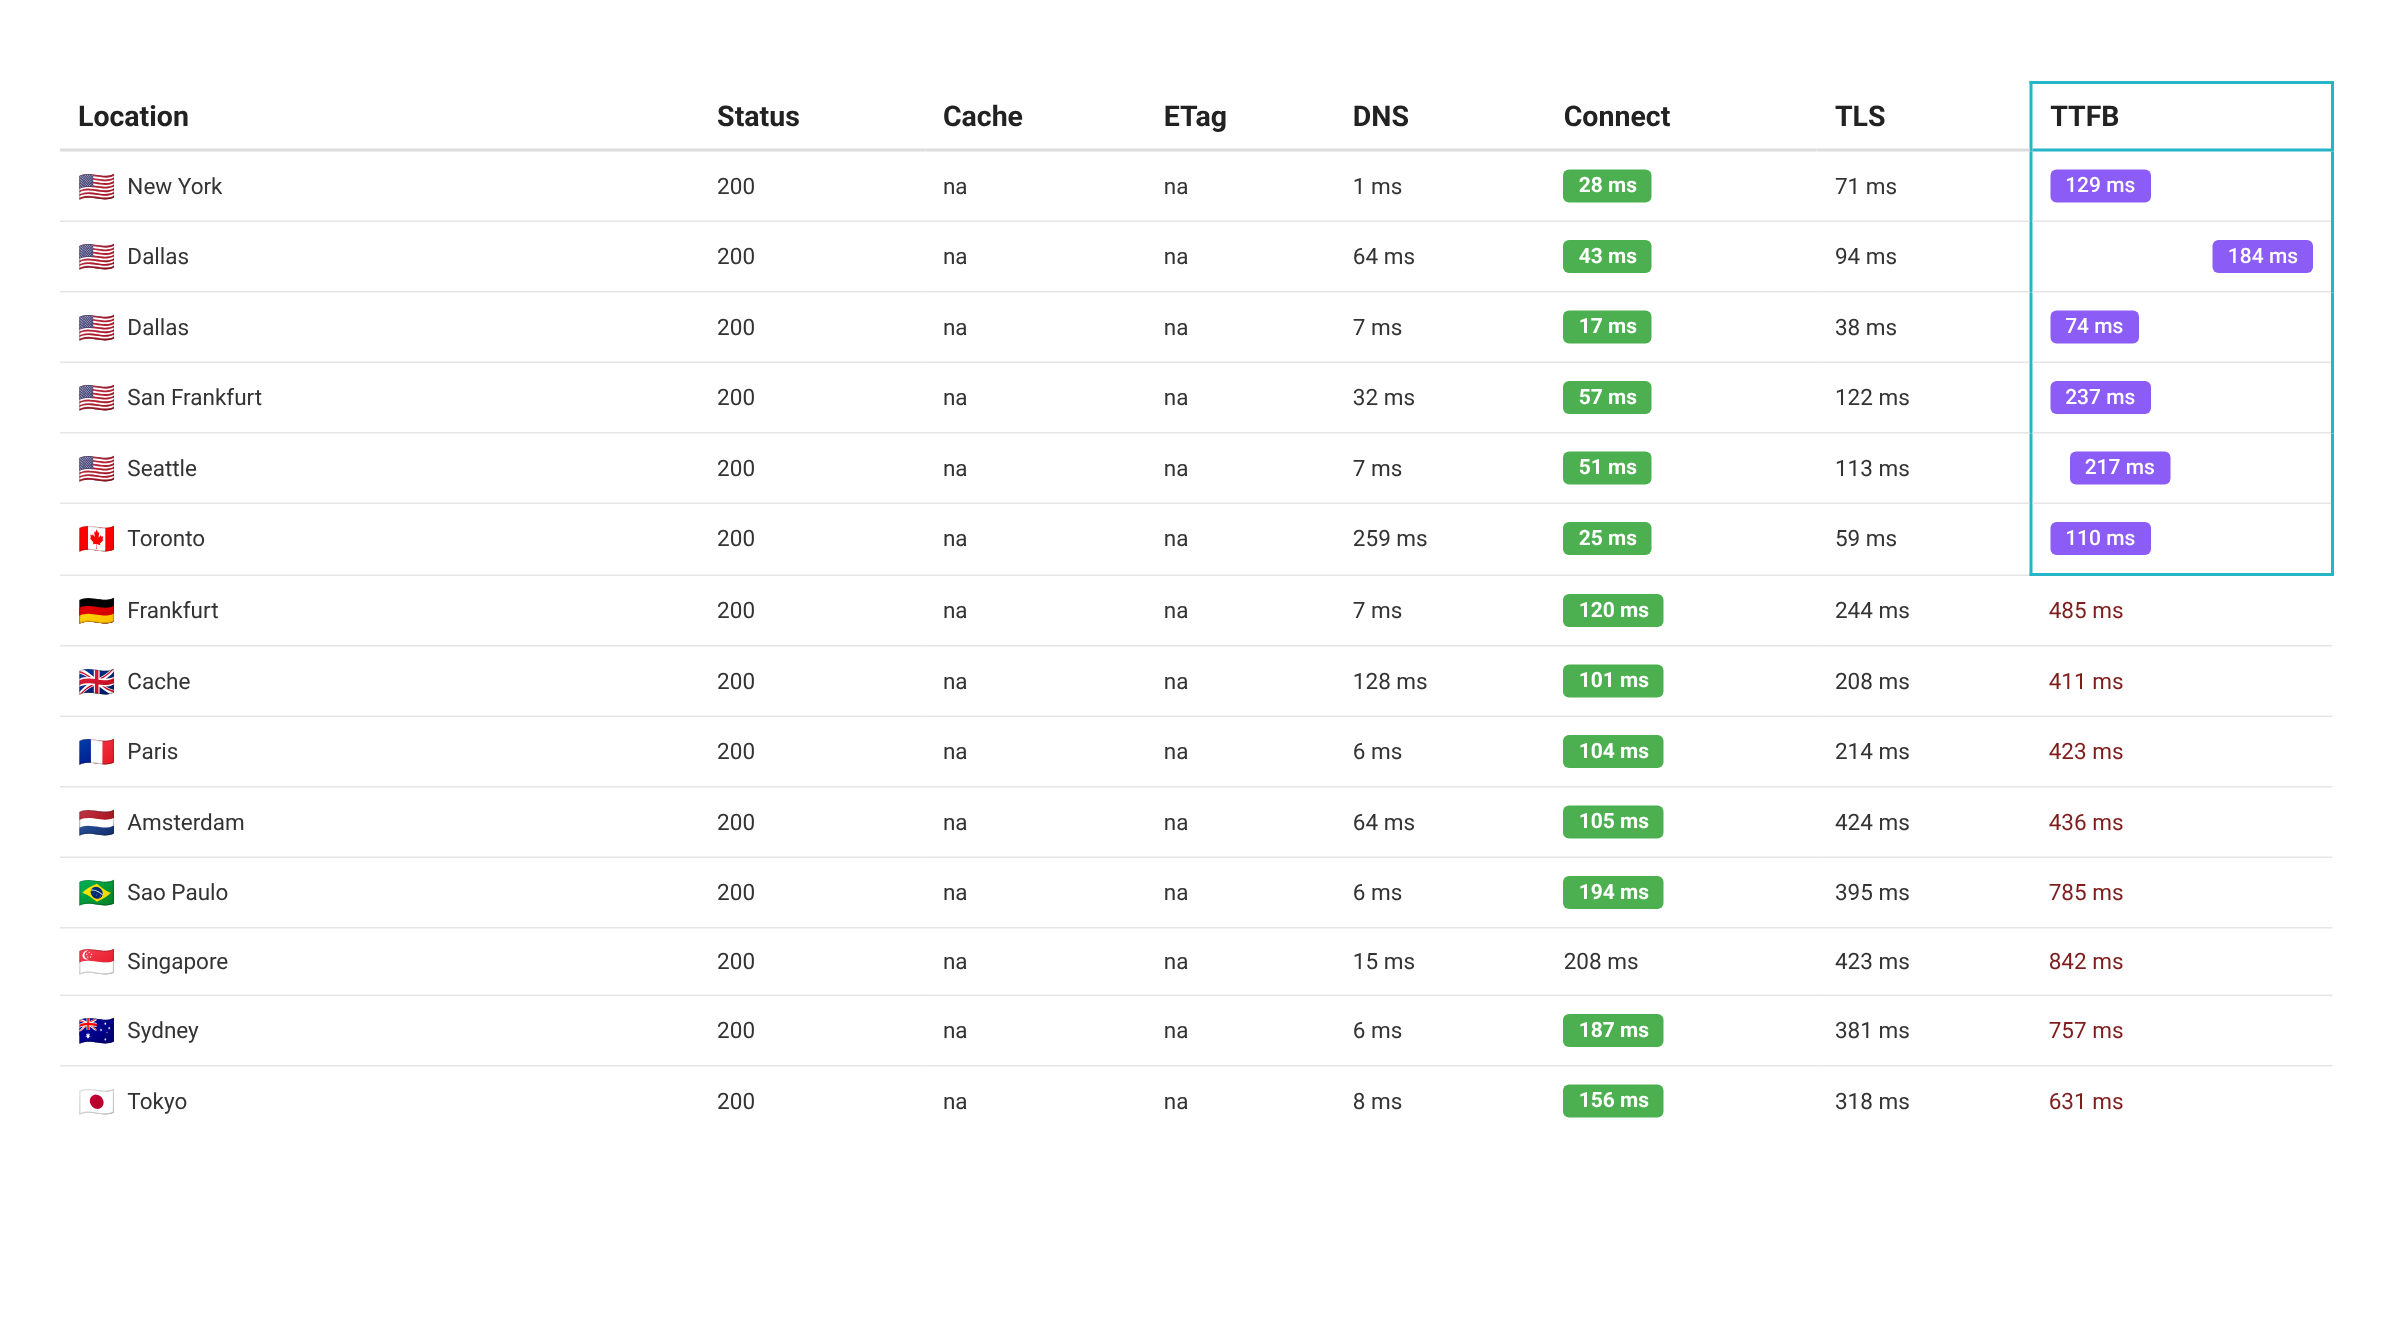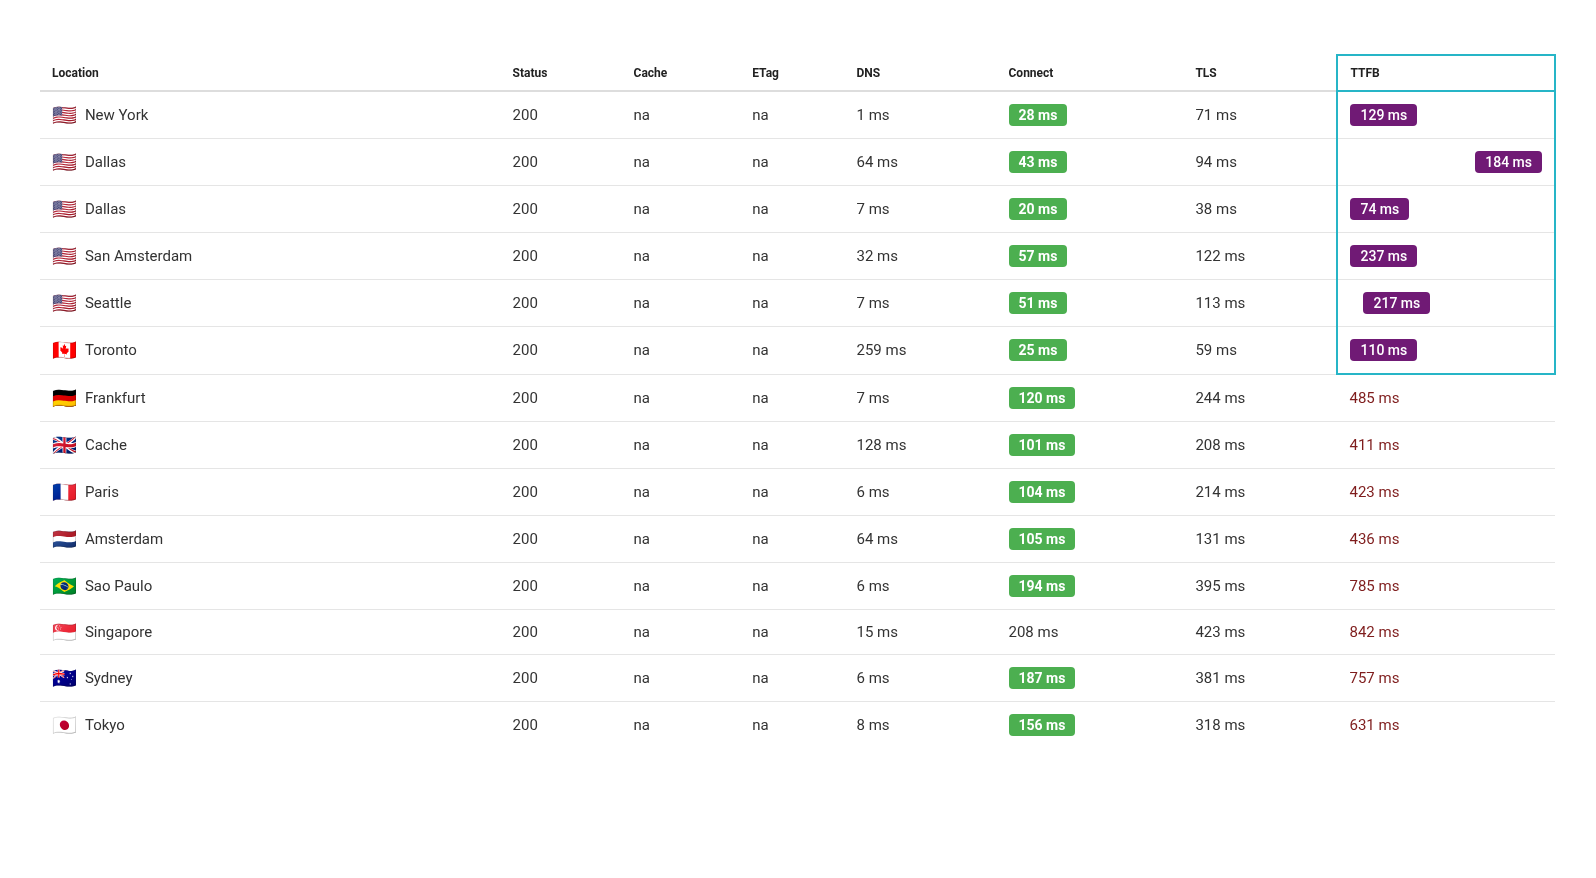--- a/index.html
+++ b/index.html
@@ -20,21 +20,21 @@
       width: 100%;
       border-collapse: collapse;
     }
     thead tr {
       border-bottom: 2px solid #ddd;
     }
     thead th {
       text-align: left;
       padding: 10px 12px;
       font-weight: 700;
-      font-size: 12px;
+      font-size: 19px;
       color: #222;
     }
     tbody tr {
       border-bottom: 1px solid #e5e5e5;
     }
     tbody tr:last-child {
       border-bottom: none;
     }
     tbody td {
       padding: 12px 12px;
@@ -56,21 +56,21 @@
       display: inline-block;
       background-color: #4caf50;
       color: #fff;
       border-radius: 4px;
       padding: 3px 10px;
       font-size: 14px;
       font-weight: 700;
       white-space: nowrap;
     }
     .ttfb-highlighted {
-      background-color: #701a75;
+      background-color: #8b5cf6;
       color: #fff;
       border-radius: 4px;
       padding: 3px 10px;
       font-size: 14px;
       font-weight: 500;
       white-space: nowrap;
       display: inline-block;
     }
     .plain-ms {
       color: #7f1d1d;
@@ -129,29 +129,29 @@
         <td>
           <div class="location-cell">
             <span class="flag">🇺🇸</span>
             <span>Dallas</span>
           </div>
         </td>
         <td>200</td>
         <td>na</td>
         <td>na</td>
         <td>7 ms</td>
-        <td><span class="badge-green">20 ms</span></td>
+        <td><span class="badge-green">17 ms</span></td>
         <td>38 ms</td>
         <td class="" style="border-left: 2px solid rgb(38, 181, 199); border-right: 2px solid rgb(38, 181, 199);"><span class="ttfb-highlighted">74 ms</span></td>
       </tr>
       <tr>
         <td>
           <div class="location-cell">
             <span class="flag">🇺🇸</span>
-            <span>San Amsterdam</span>
+            <span>San Frankfurt</span>
           </div>
         </td>
         <td>200</td>
         <td>na</td>
         <td>na</td>
         <td>32 ms</td>
         <td><span class="badge-green">57 ms</span></td>
         <td>122 ms</td>
         <td class="" style="border-left: 2px solid rgb(38, 181, 199); border-right: 2px solid rgb(38, 181, 199);"><span class="ttfb-highlighted">237 ms</span></td>
       </tr>
@@ -235,21 +235,21 @@
           <div class="location-cell">
             <span class="flag">🇳🇱</span>
             <span>Amsterdam</span>
           </div>
         </td>
         <td>200</td>
         <td>na</td>
         <td>na</td>
         <td>64 ms</td>
         <td><span class="badge-green">105 ms</span></td>
-        <td>131 ms</td>
+        <td>424 ms</td>
         <td class="plain-ms">436 ms</td>
       </tr>
       <tr>
         <td>
           <div class="location-cell">
             <span class="flag">🇧🇷</span>
             <span>Sao Paulo</span>
           </div>
         </td>
         <td>200</td>

